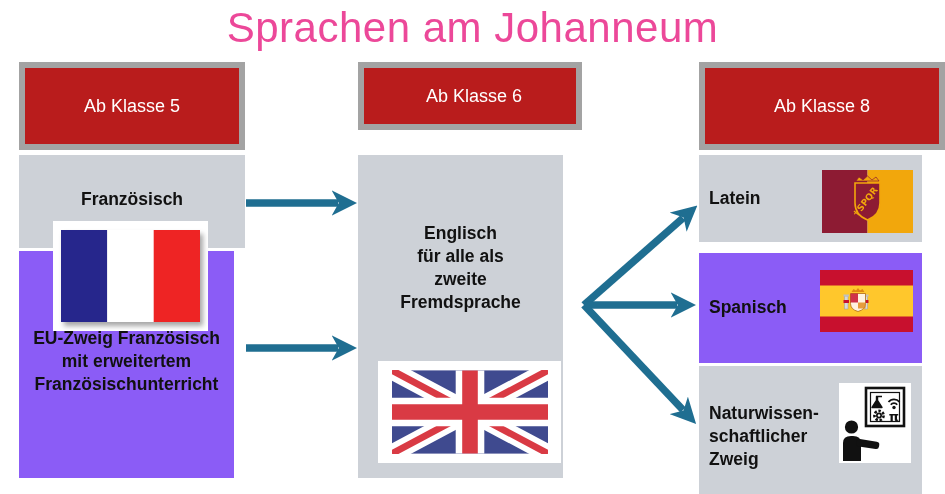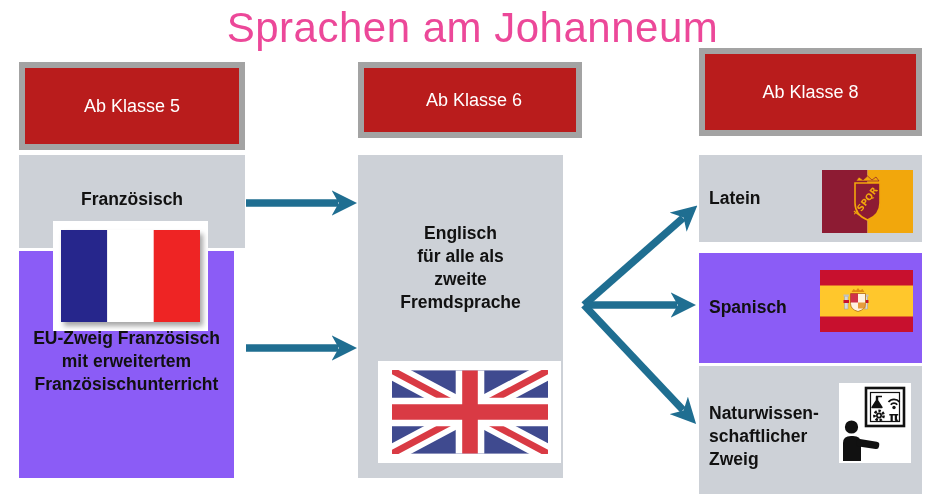--- a/index.html
+++ b/index.html
@@ -52,42 +52,42 @@
   </div>
 
   <div class="flagbox" style="left:53px;top:221px;width:155px;height:110px;">
     <svg class="france-inner" width="139" height="92" viewBox="0 0 139 92">
       <rect x="0" y="0" width="46.3" height="92" fill="#26268c"></rect>
       <rect x="46.3" y="0" width="46.4" height="92" fill="#ffffff"></rect>
       <rect x="92.7" y="0" width="46.3" height="92" fill="#ee2424"></rect>
     </svg>
   </div>
 
-  <div class="hdr" style="left:358px;top:62px;width:224px;height:76px;padding-left:8px;">
+  <div class="hdr" style="left:358px;top:62px;width:224px;height:68px;padding-left:8px;">
     <span>Ab Klasse 6</span>
   </div>
 
   <div class="panel dark" style="left:358px;top:155px;width:205px;height:323px;">
     <div class="lbl center" style="padding-top:67px;">Englisch
 für alle als
 zweite
 Fremdsprache</div>
   </div>
 
   <div class="flagbox" style="left:378px;top:361px;width:183px;height:102px;">
     <svg width="156" height="84" viewBox="0 0 60 32">
       <rect x="0" y="0" width="60" height="32" fill="#3f4a8f"></rect>
       <path d="M0,0 L60,32 M60,0 L0,32" stroke="#ffffff" stroke-width="7"></path>
       <path d="M0,0 L60,32 M60,0 L0,32" stroke="#d93a44" stroke-width="2.6"></path>
       <path d="M30,0 V32 M0,16 H60" stroke="#ffffff" stroke-width="11"></path>
       <path d="M30,0 V32 M0,16 H60" stroke="#d93a44" stroke-width="6"></path>
     </svg>
   </div>
 
-  <div class="hdr" style="left:699px;top:48px;width:223px;height:88px;">
+  <div class="hdr" style="left:699px;top:62px;width:246px;height:88px;">
     <span>Ab Klasse 8</span>
   </div>
 
   <div class="panel dark" style="left:699px;top:155px;width:223px;height:87px;display:flex;align-items:center;">
     <div class="lbl" style="margin-left:10px;width:110px;">Latein</div>
   </div>
 
   <div class="panel light" style="left:699px;top:253px;width:223px;height:110px;display:flex;align-items:center;">
     <div class="lbl" style="margin-left:10px;width:110px;">Spanisch</div>
   </div>

